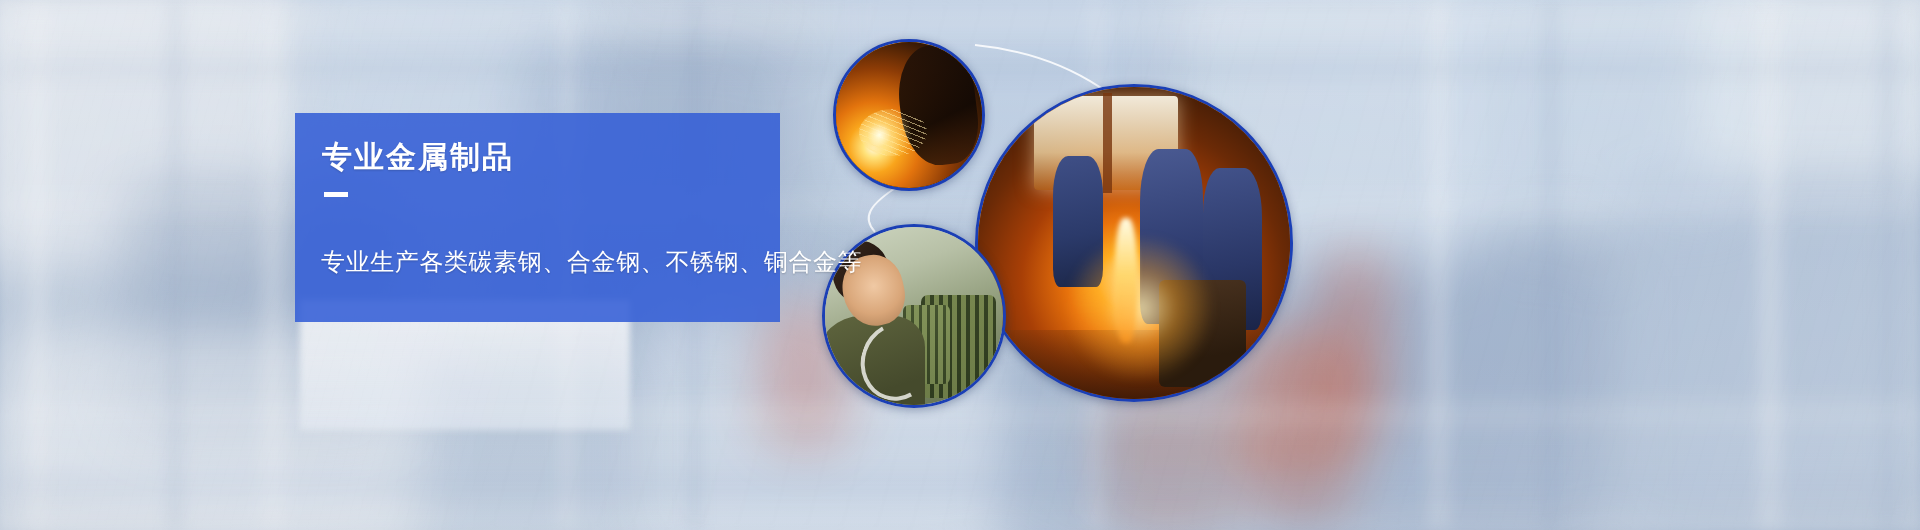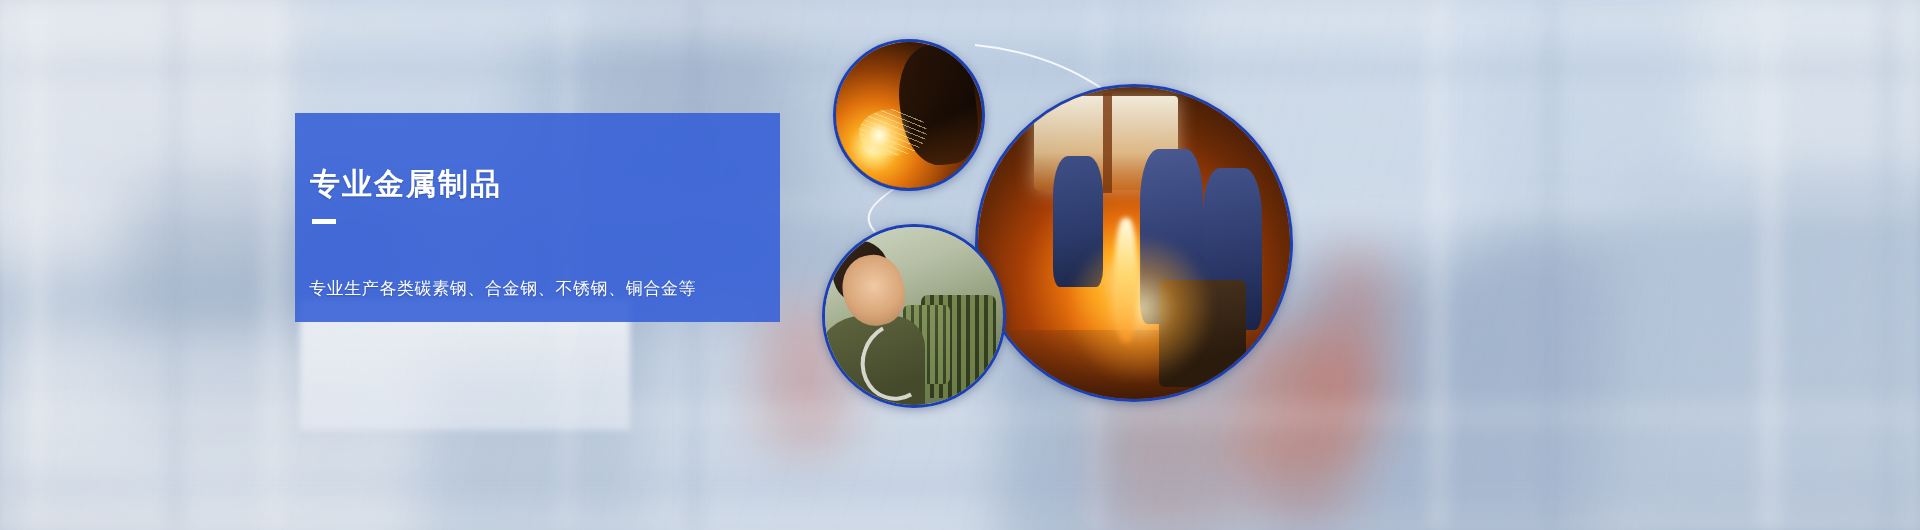--- a/index.html
+++ b/index.html
@@ -42,32 +42,32 @@
     background:linear-gradient(105deg, rgba(255,255,255,.30) 0%, rgba(255,255,255,.05) 30%, rgba(255,255,255,0) 52%, rgba(255,255,255,.10) 78%, rgba(255,255,255,.24) 100%);
     filter:blur(4px);
   }
 
   
   #text-panel{
     position:absolute;left:295px;top:113px;width:485px;height:209px;
     background:rgba(52,95,214,.88);
     box-shadow:0 0 0 rgba(0,0,0,0);
   }
-  #panel-inner{position:absolute;left:0;top:0;width:100%;height:100%;margin-top:27px;}
+  #panel-inner{position:absolute;left:12px;top:0;width:100%;height:100%;}
   .panel-title{
     position:absolute;left:15px;top:24px;
     color:#ffffff;font-size:30px;font-weight:bold;letter-spacing:2px;
     white-space:nowrap;text-shadow:0 1px 2px rgba(0,0,0,.18);
   }
   .panel-divider{
     position:absolute;left:17px;top:79px;width:24px;height:5px;background:#ffffff;
   }
   .panel-body{
     position:absolute;left:14px;top:133px;width:700px;
-    color:#ffffff;font-size:17px;line-height:31px;letter-spacing:.6px;
+    color:#ffffff;font-size:24px;line-height:31px;letter-spacing:.6px;
     white-space:nowrap;text-shadow:0 1px 2px rgba(0,0,0,.20);
   }
   .panel-body div{white-space:nowrap;}
 
   
   .photo-circle{
     position:absolute;border-radius:50%;
     border:3px solid #1b3fb5;
     overflow:hidden;
     box-shadow:0 2px 10px rgba(20,40,90,.35);

